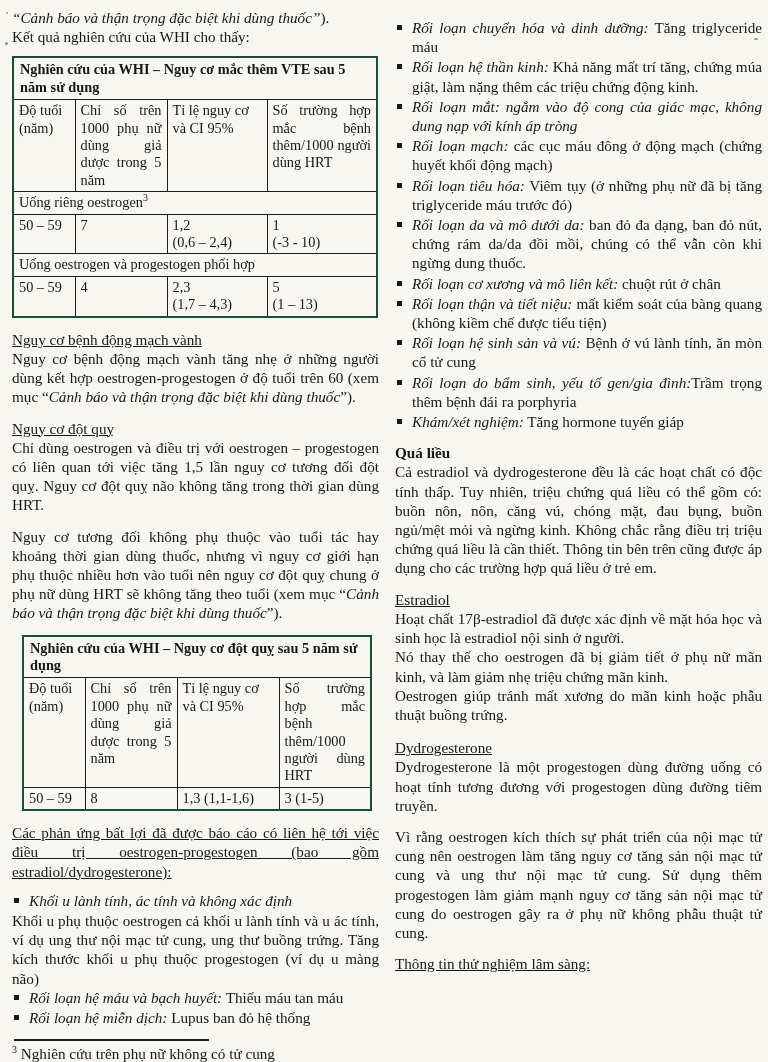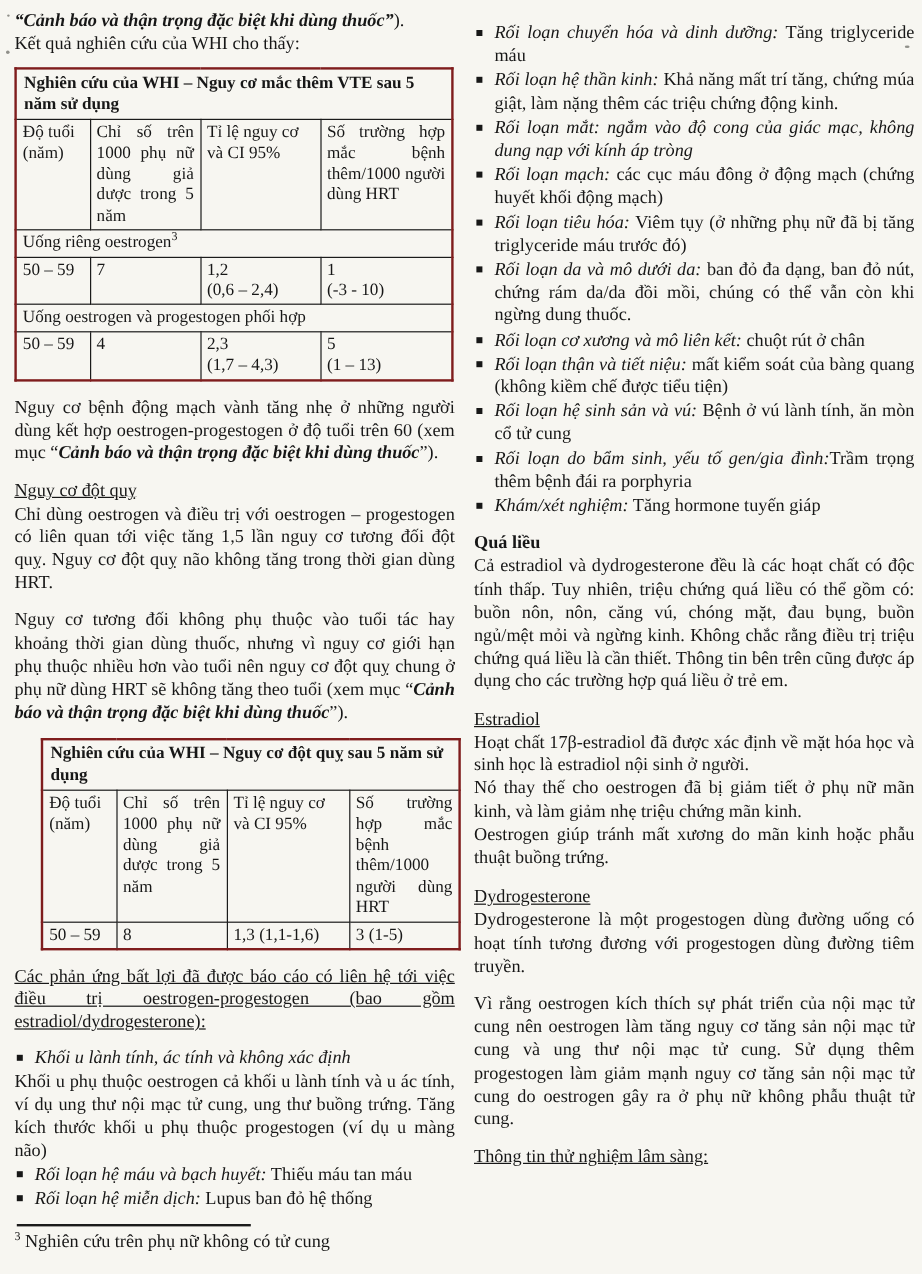--- a/index.html
+++ b/index.html
@@ -7,34 +7,34 @@
     width:768px;height:1062px;overflow:hidden;position:relative;
     background:#f7f6f1;
     font-family:"Liberation Serif","DejaVu Serif",serif;
     color:#171717;
   }
   .page{display:flex;gap:16px;padding:8px 6px 0 12px;}
   .col{width:367px;flex:0 0 auto;font-size:15.2px;line-height:19.2px;}
   .col-right{padding-top:10px;}
   p{margin:0;}
   .j{text-align:justify;}
-  .bi{font-weight:bold;font-style:italic;}
+  .bi{font-weight:normal;font-style:italic;}
   .b{font-weight:bold;}
   .it{font-style:italic;}
   .uh{text-decoration:underline;}
   .mb6{margin-bottom:22px;}
   .mb10{margin-bottom:10px;}
   .mb12{margin-bottom:12px;}
   .mb14{margin-bottom:14px;}
   table{border-collapse:collapse;table-layout:fixed;}
-  .tbl{border:2px solid #7f1d1d;font-size:14.3px;line-height:17.4px;width:364px;font-family:Liberation Serif, serif;}
+  .tbl{border:2px solid #14532d;font-size:14.3px;line-height:17.4px;width:364px;font-family:Liberation Serif, serif;}
   .tbl td{border:1px solid #1b1b1b;padding:2px 5px;vertical-align:top;}
   .tbl .t-title{font-weight:bold;padding:3px 6px;}
   .tbl .t-group{}
-  .tbl2{width:348px;margin-left:22px;}
+  .tbl2{width:348px;margin-left:10px;}
   .nl{white-space:pre-line;}
   .bullet{display:flex;align-items:flex-start;margin-bottom:1px;justify-content:flex-end;}
   .sqm{flex:0 0 auto;width:5px;height:5px;background:#171717;margin:7px 10px 0 2px;}
   .bt{flex:1;text-align:justify;}
   .fn-rule{width:195px;border-top:2px solid #1b1b1b;margin:12px 0 3px 2px;}
   sup{font-size:10px;line-height:0;vertical-align:super;}
   .speck{position:absolute;background:#90908a;border-radius:50%;}
 </style>
 </head>
 <body>
@@ -87,20 +87,21 @@
         <td>4</td>
         <td class="nl">2,3
 (1,7 – 4,3)</td>
         <td class="nl">5
 (1 – 13)</td>
       </tr>
     </tbody>
       </table>
 
     <div class="mb12">
+      <p><span class="uh">Nguy cơ bệnh động mạch vành</span></p>
       <p class="j"><span>Nguy cơ bệnh động mạch vành tăng nhẹ ở những người dùng kết hợp oestrogen-progestogen ở độ tuổi trên 60 (xem mục “</span><span class="bi">Cảnh báo và thận trọng đặc biệt khi dùng thuốc</span><span>”).</span></p>
     </div>
 
     <div class="mb12">
       <p><span class="uh">Nguy cơ đột quỵ</span></p>
       <p class="j mb12">Chỉ dùng oestrogen và điều trị với oestrogen – progestogen có liên quan tới việc tăng 1,5 lần nguy cơ tương đối đột quỵ. Nguy cơ đột quỵ não không tăng trong thời gian dùng HRT.</p>
       <p class="j"><span>Nguy cơ tương đối không phụ thuộc vào tuổi tác hay khoảng thời gian dùng thuốc, nhưng vì nguy cơ giới hạn phụ thuộc nhiều hơn vào tuổi nên nguy cơ đột quỵ chung ở phụ nữ dùng HRT sẽ không tăng theo tuổi (xem mục “</span><span class="bi">Cảnh báo và thận trọng đặc biệt khi dùng thuốc</span><span>”).</span></p>
     </div>
 
     <table class="tbl tbl2 mb12">

